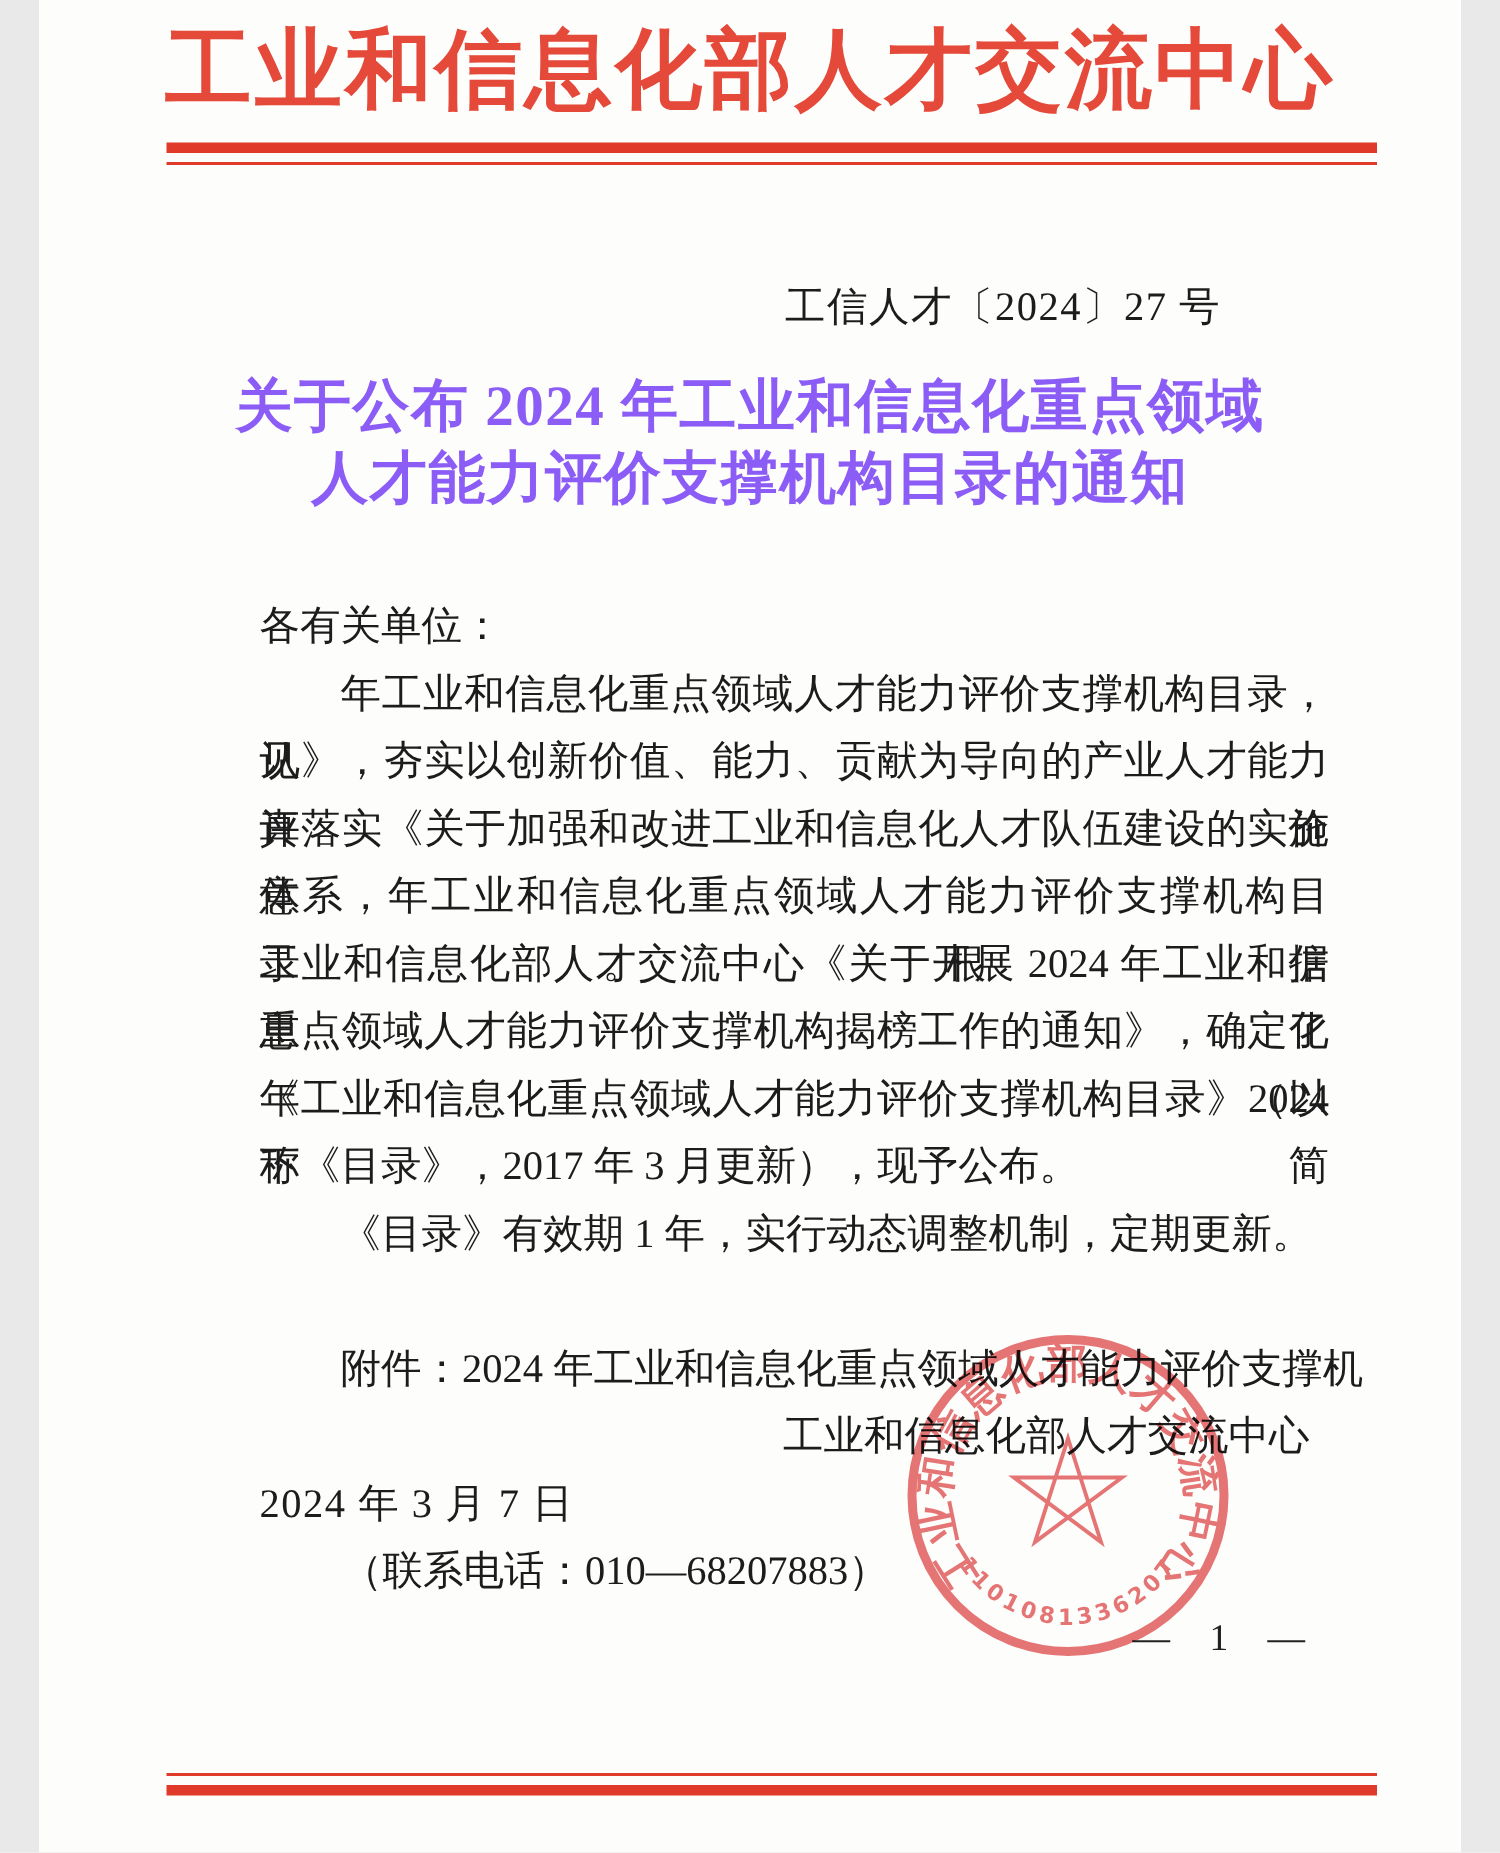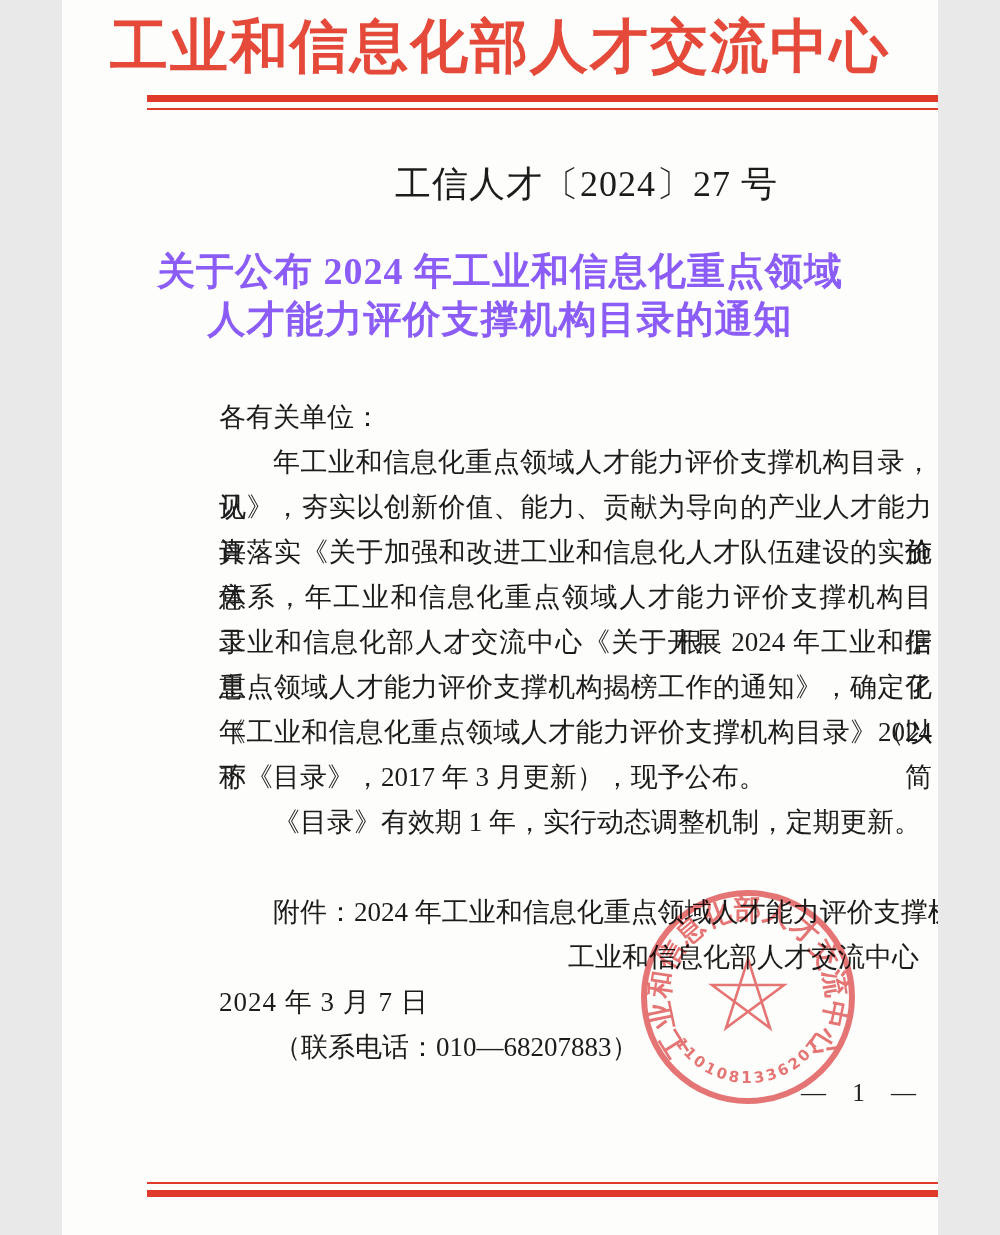--- a/index.html
+++ b/index.html
@@ -1,42 +1,42 @@
 <!DOCTYPE html>
 <html><head>
 <meta charset="utf-8">
 <style>
   html,body{margin:0;padding:0;background:#e9e9e9;}
   .sheet{
-    position:relative; width:876px; height:1235px; margin:0 auto;
+    position:relative; width:948px; height:1235px; margin:0 auto;
     background:#fdfdfb; overflow:hidden;
     font-family:"Liberation Serif","DejaVu Serif",serif;
     color:#1c1c1c;
   }
   .letterhead{
     position:absolute; top:14px; left:0; right:0;
     text-align:center; font-size:58px; line-height:66px; font-weight:bold;
     color:#e4493a; letter-spacing:2px; white-space:nowrap;
   }
   .rule{position:absolute; left:85px; width:807px; background:#e03a2a;}
   .rule-top-thick{top:95px; height:7px;}
   .rule-top-thin{top:108px; height:2px;}
   .rule-bot-thin{top:1182px; height:2px;}
   .rule-bot-thick{top:1190px; height:7px;}
   .doc-number{
-    position:absolute; top:160px; right:160px;
-    font-size:36px; letter-spacing:1px; white-space:nowrap;
+    position:absolute; top:186px; right:160px;
+    font-size:27px; letter-spacing:1px; white-space:nowrap;
   }
   .doc-title{
     position:absolute; top:247px; left:0; right:0;
     text-align:center; font-weight:bold; font-size:38px; line-height:48px;
     letter-spacing:1px; color:#8b5cf6;
   }
   .bodyblock{
-    position:absolute; top:395px; left:157px; width:713px;
+    position:absolute; top:395px; left:147px; width:713px;
     font-size:27px; line-height:45px;
   }
   .bl{height:45px; white-space:nowrap;}
   .j{white-space:normal; text-align:justify; text-align-last:justify; text-justify:inter-character;}
   .ind{text-indent:54px;}
   .sig{text-align:right; padding-right:13px;}
   .date{text-align:left; padding-right:90px; letter-spacing:1px;}
   .phone{padding-left:55px;}
   .pageno{text-align:right; padding-right:16px; font-size:25px; word-spacing:20px; color:#222;}
   .stamp{

